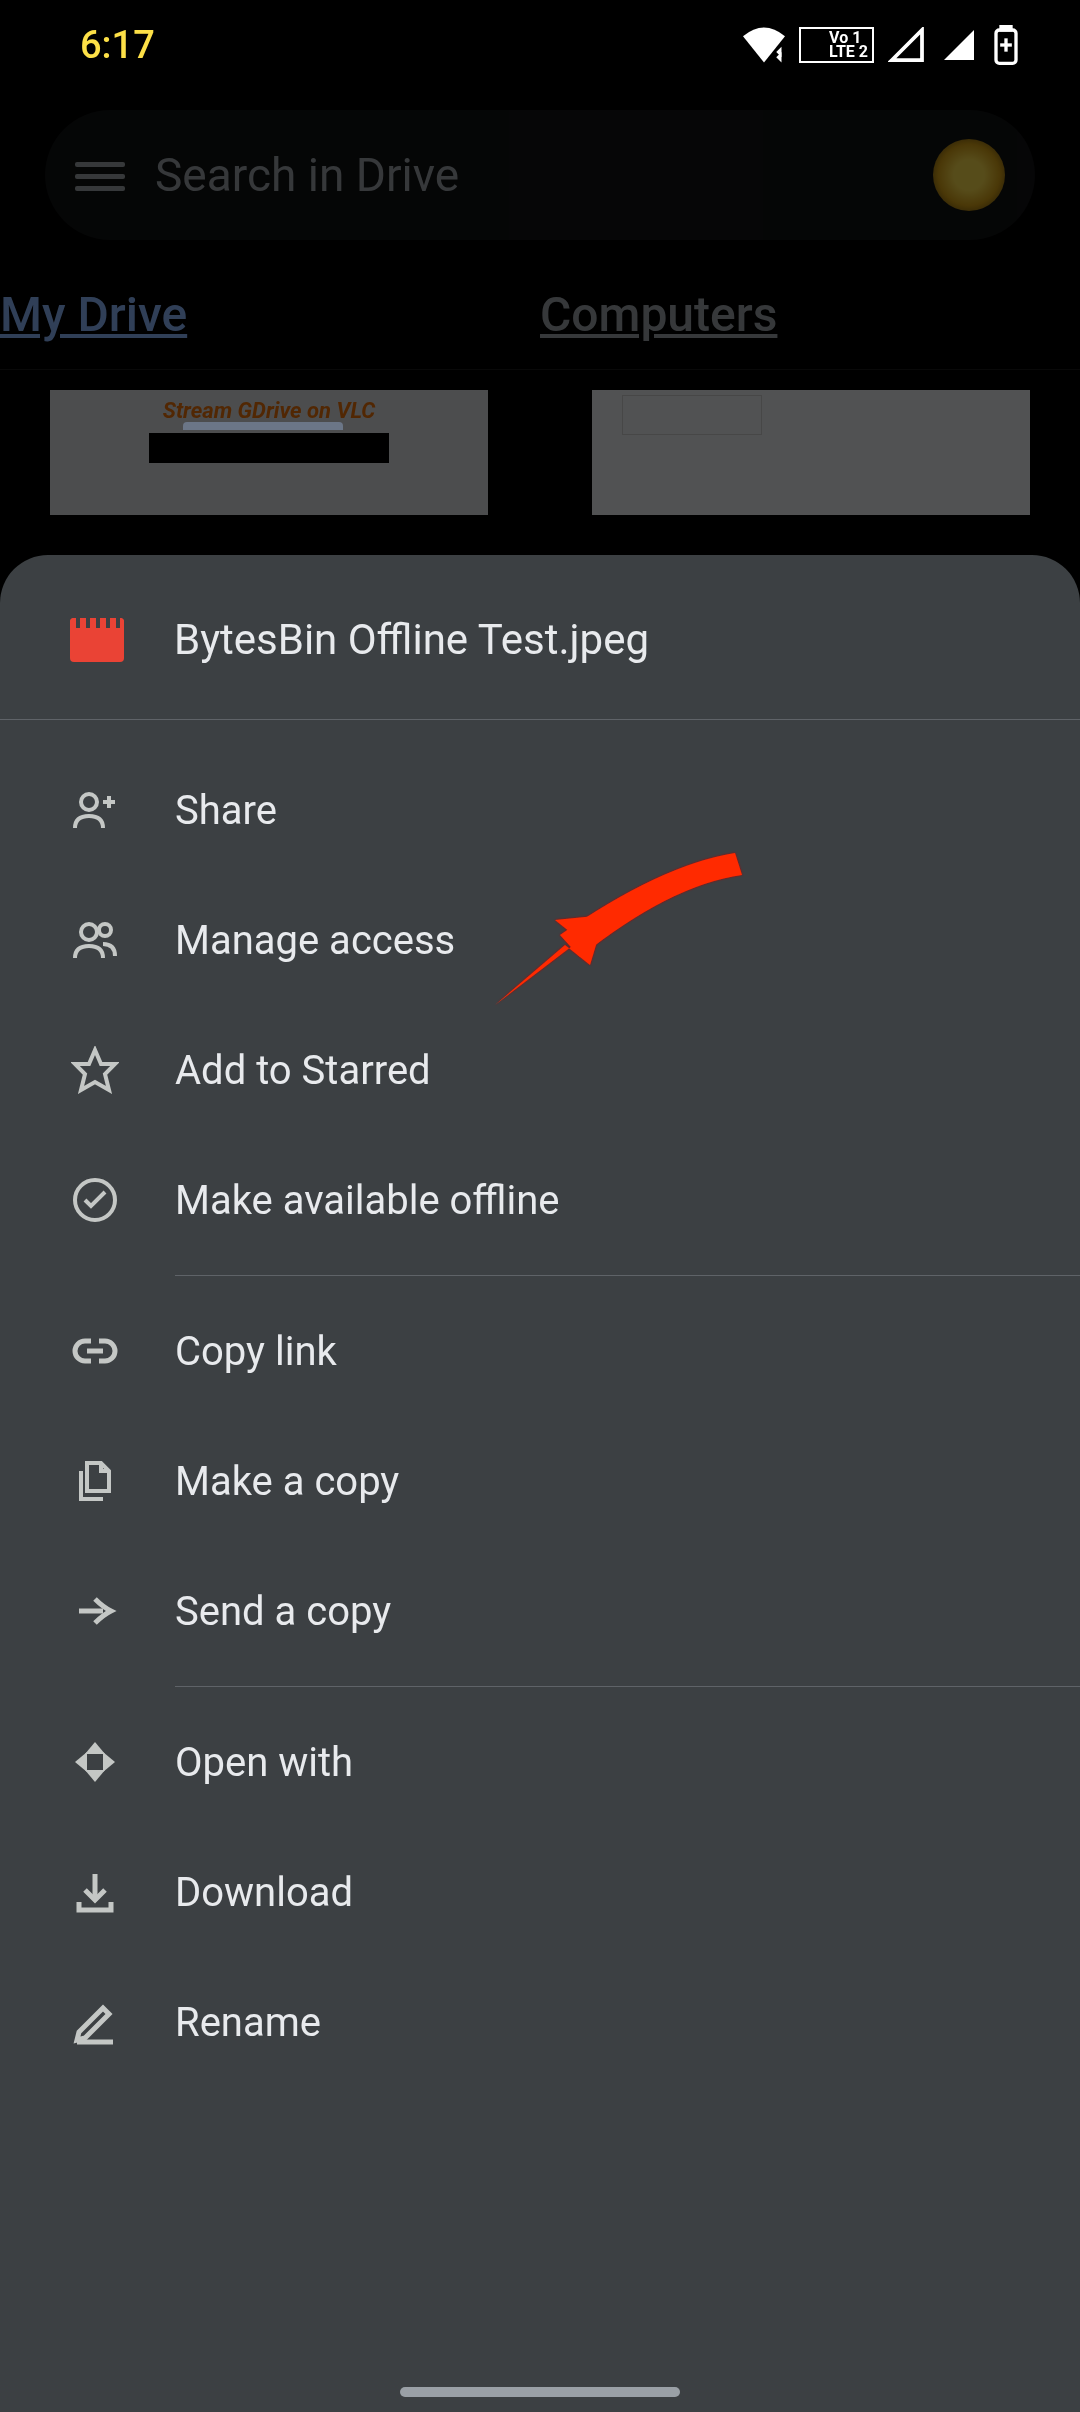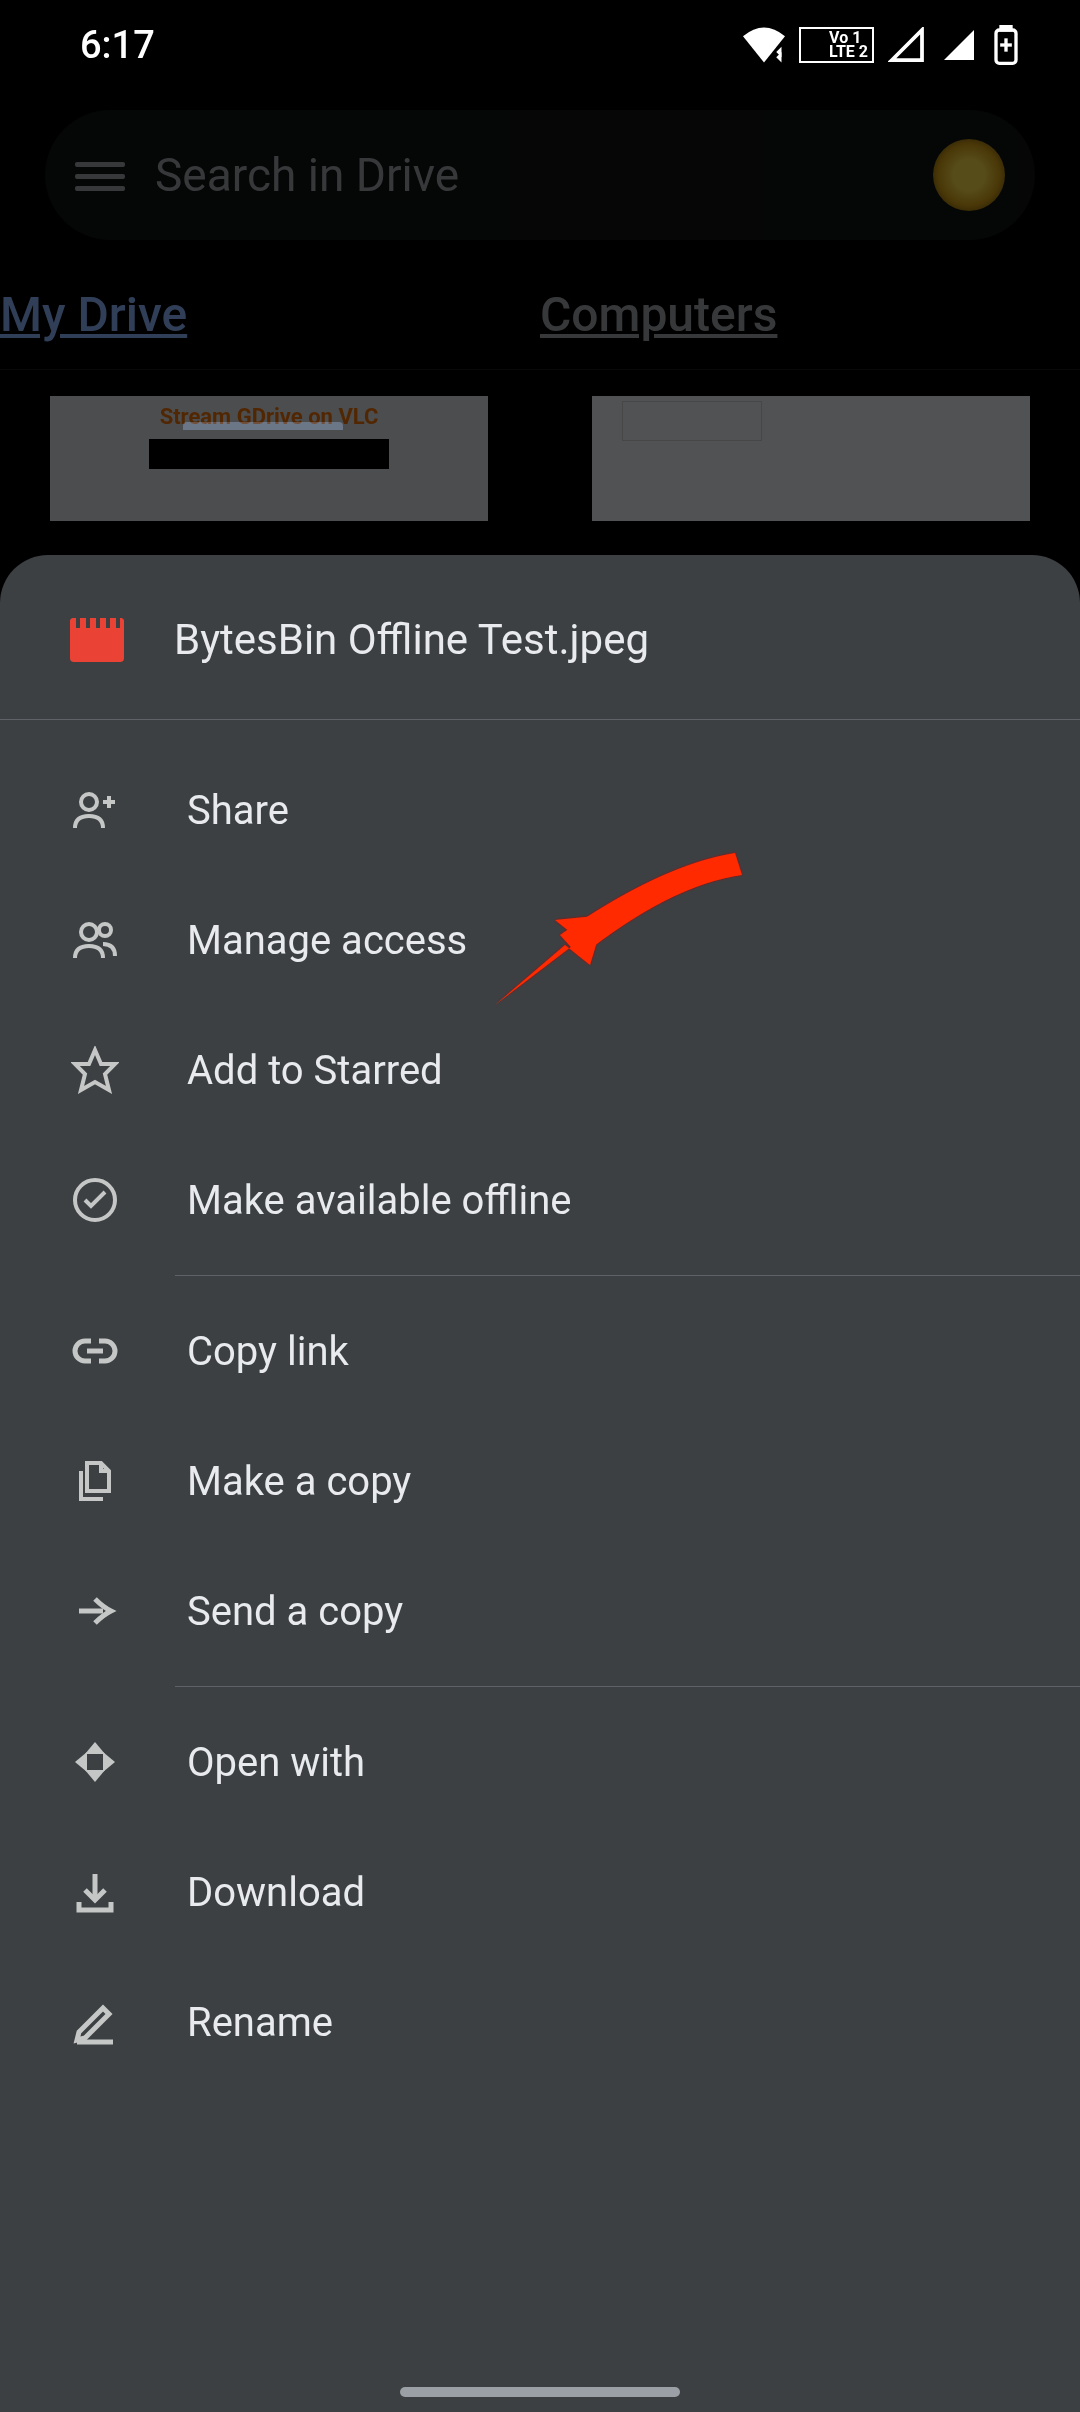--- a/index.html
+++ b/index.html
@@ -20,21 +20,21 @@
     .status-bar {
       height: 90px;
       display: flex;
       align-items: center;
       justify-content: space-between;
       padding: 0 60px 0 80px;
     }
     .status-time {
       font-size: 38px;
       font-weight: 500;
-      color: #ffffff;
+      color: #fde047;
     }
     .status-icons {
       display: flex;
       align-items: center;
       gap: 14px;
     }
     .lte-badge {
       border: 2px solid #fff;
       font-size: 16px;
       font-weight: bold;
@@ -104,21 +104,22 @@
       left: 183px;
       top: 422px;
       opacity: 0.35;
     }
     
     .file-grid {
       display: flex;
       gap: 104px;
       padding: 0 50px;
       opacity: 0.35;
-      margin-top: 26px;
+      margin-top: 20px;
+      font-style: italic;
     }
     .file-thumb {
       width: 440px;
       height: 125px;
       background: #dadce0;
       position: relative;
       overflow: hidden;
     }
     .file-thumb-text {
       color: #e8710a;
@@ -174,21 +175,20 @@
       font-weight: 400;
     }
     .menu-list {
       padding: 25px 0;
     }
     .menu-item {
       display: flex;
       align-items: center;
       padding: 40px 70px;
       position: relative;
-      gap: 12px;
     }
     .menu-icon {
       width: 50px;
       height: 50px;
       margin-right: 55px;
       display: flex;
       align-items: center;
       justify-content: center;
       color: #c4c7c5;
     }

